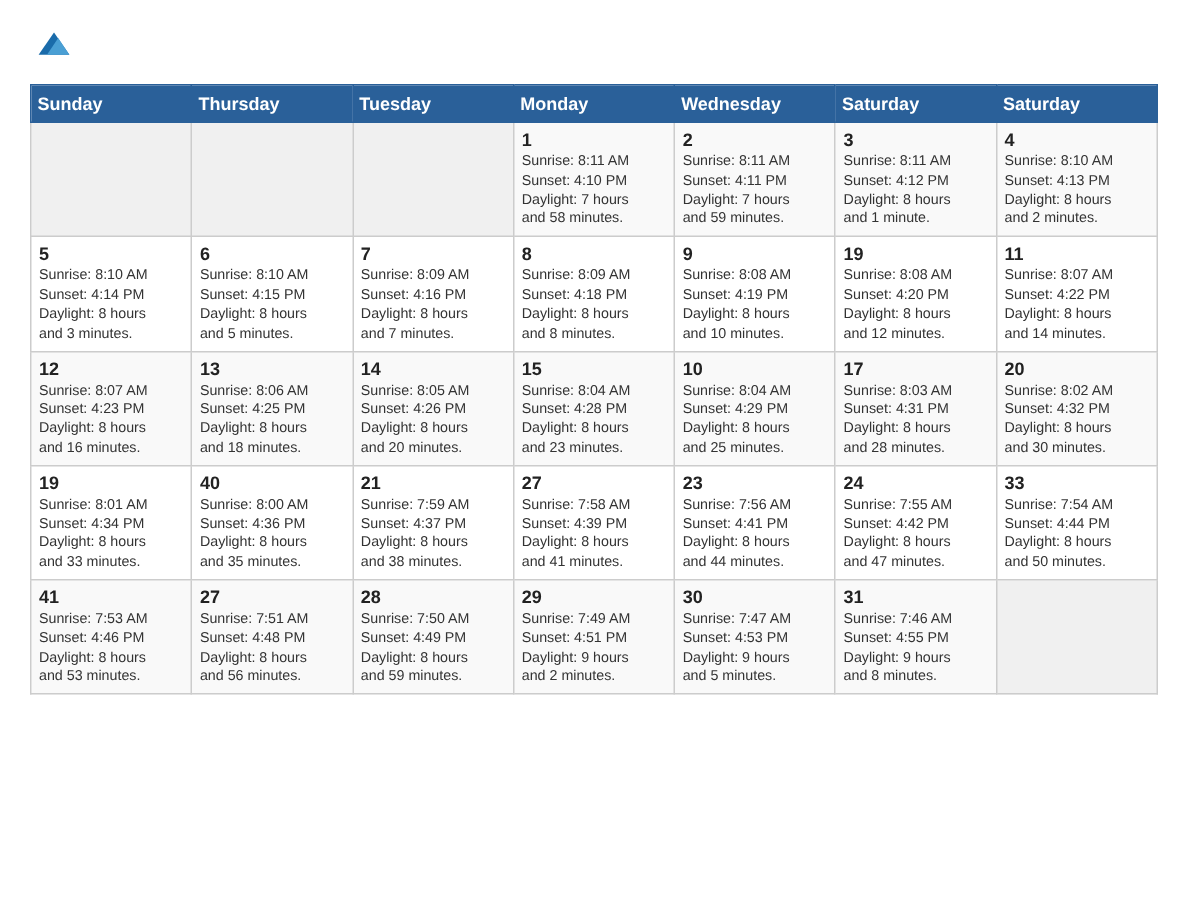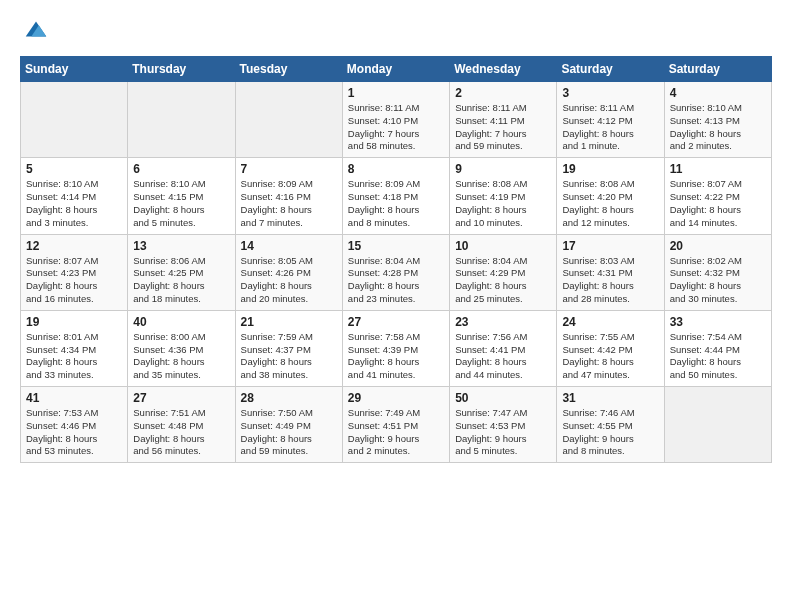--- a/index.html
+++ b/index.html
@@ -254,21 +254,21 @@
           </td>
           <td>
             <span class="day-num">28</span>
             <div class="day-info">Sunrise: 7:50 AM<br>Sunset: 4:49 PM<br>Daylight: 8 hours<br>and 59 minutes.</div>
           </td>
           <td>
             <span class="day-num">29</span>
             <div class="day-info">Sunrise: 7:49 AM<br>Sunset: 4:51 PM<br>Daylight: 9 hours<br>and 2 minutes.</div>
           </td>
           <td>
-            <span class="day-num">50</span>
+            <span class="day-num">30</span>
             <div class="day-info">Sunrise: 7:47 AM<br>Sunset: 4:53 PM<br>Daylight: 9 hours<br>and 5 minutes.</div>
           </td>
           <td>
             <span class="day-num">31</span>
             <div class="day-info">Sunrise: 7:46 AM<br>Sunset: 4:55 PM<br>Daylight: 9 hours<br>and 8 minutes.</div>
           </td>
           <td class="empty-cell"></td>
         </tr>
       </tbody>
   </table>

